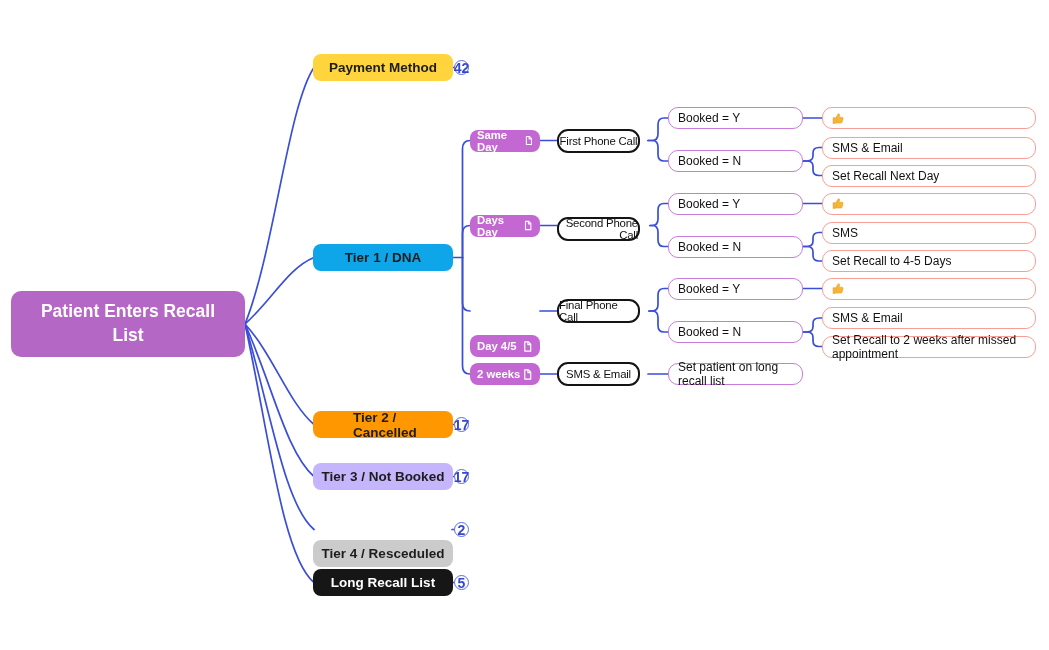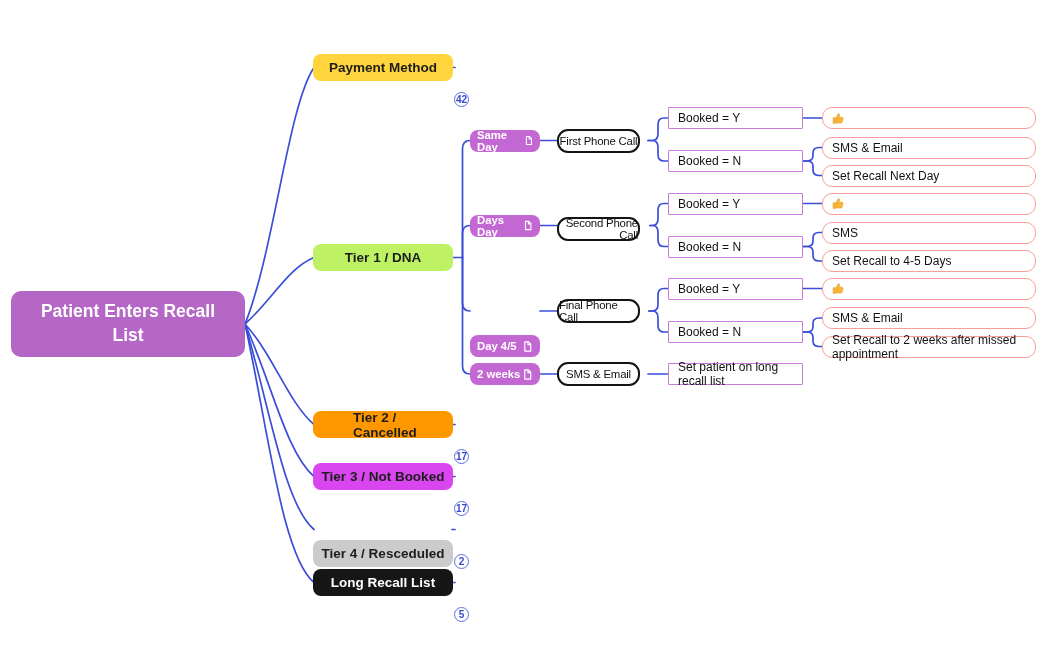--- a/index.html
+++ b/index.html
@@ -5,31 +5,31 @@
   html,body{margin:0;padding:0;background:#ffffff;font-family:"Liberation Sans","DejaVu Sans",sans-serif;}
   .canvas{position:relative;width:1049px;height:650px;background:#ffffff;overflow:hidden;}
   .edges{position:absolute;left:0;top:0;width:1049px;height:650px;}
   .edges path{fill:none;stroke:#3a4ed8;stroke-width:1.7;stroke-linecap:round;}
   .node{position:absolute;box-sizing:border-box;cursor:pointer;}
   .root{left:11px;top:291px;width:234px;height:66px;background:#b567c5;border-radius:10px;
         color:#fff;font-weight:bold;font-size:17.5px;display:flex;align-items:center;justify-content:center;
         text-align:center;line-height:1.35;padding:0 14px;}
   .branch{width:140px;height:27px;border-radius:8px;display:flex;align-items:center;justify-content:center;
           font-weight:bold;font-size:13.5px;color:#1d1d1d;}
-  .b-yellow{background:#ffd43c;} .b-green{background:#bef264;} .b-orange{background:#ff9800;}
-  .b-blue{background:#d946ef;} .b-gray{background:#cbcbcb;margin-top:24px;}
+  .b-yellow{background:#ffd43c;} .b-green{background:#0ea5e9;} .b-orange{background:#ff9800;}
+  .b-blue{background:#c4b5fd;} .b-gray{background:#cbcbcb;margin-top:24px;}
   .b-black{background:#161616;color:#ffffff;}
   .badge{position:absolute;width:15px;height:15px;border-radius:50%;background:#fff;border:1.2px solid #5b6ee0;
-         color:#3748c8;font-size:10px;font-weight:bold;display:flex;align-items:center;justify-content:center;
-         box-sizing:border-box;cursor:pointer;margin-top:32px;}
+         color:#3748c8;font-size:14px;font-weight:bold;display:flex;align-items:center;justify-content:center;
+         box-sizing:border-box;cursor:pointer;}
   .stage{width:70px;height:22px;background:#c368d2;border-radius:8px;color:#fff;font-size:11.3px;font-weight:600;
          display:flex;align-items:center;justify-content:space-between;padding:0 7px;}
   .action{width:83px;height:24px;background:#fff;border:2.2px solid #141414;border-radius:11px;
           display:flex;align-items:center;justify-content:center;font-size:11.4px;color:#111;letter-spacing:-0.2px;}
-  .booked{width:135px;height:22px;background:#fff;border:1.8px solid #c87bd9;border-radius:1px;
+  .booked{width:135px;height:22px;background:#fff;border:1.8px solid #c87bd9;border-radius:10px;
           display:flex;align-items:center;font-size:12px;color:#111;padding:0 9px;}
   .leaf{width:214px;height:22px;background:#fff;border:1.4px solid #f79f96;border-radius:10px;
         display:flex;align-items:center;font-size:12px;color:#111;padding:0 9px;}
   .note-svg,.thumb-svg{display:block;}
 </style>
 </head>
 <body>
 
 <div class="canvas">
 

